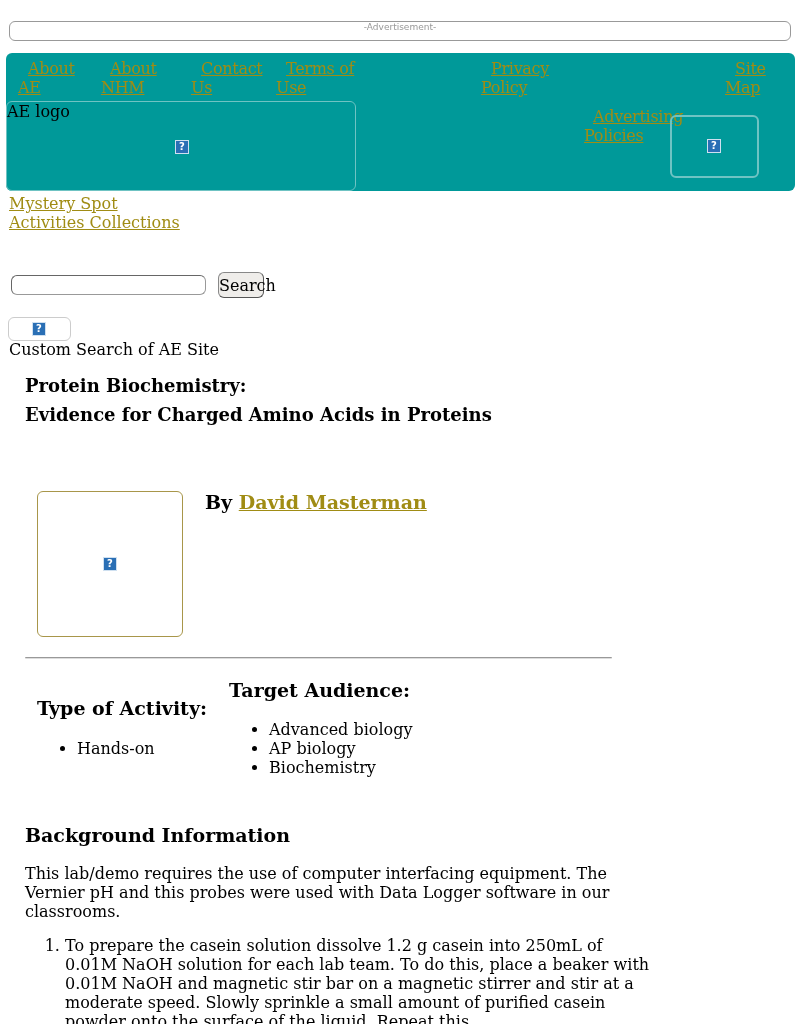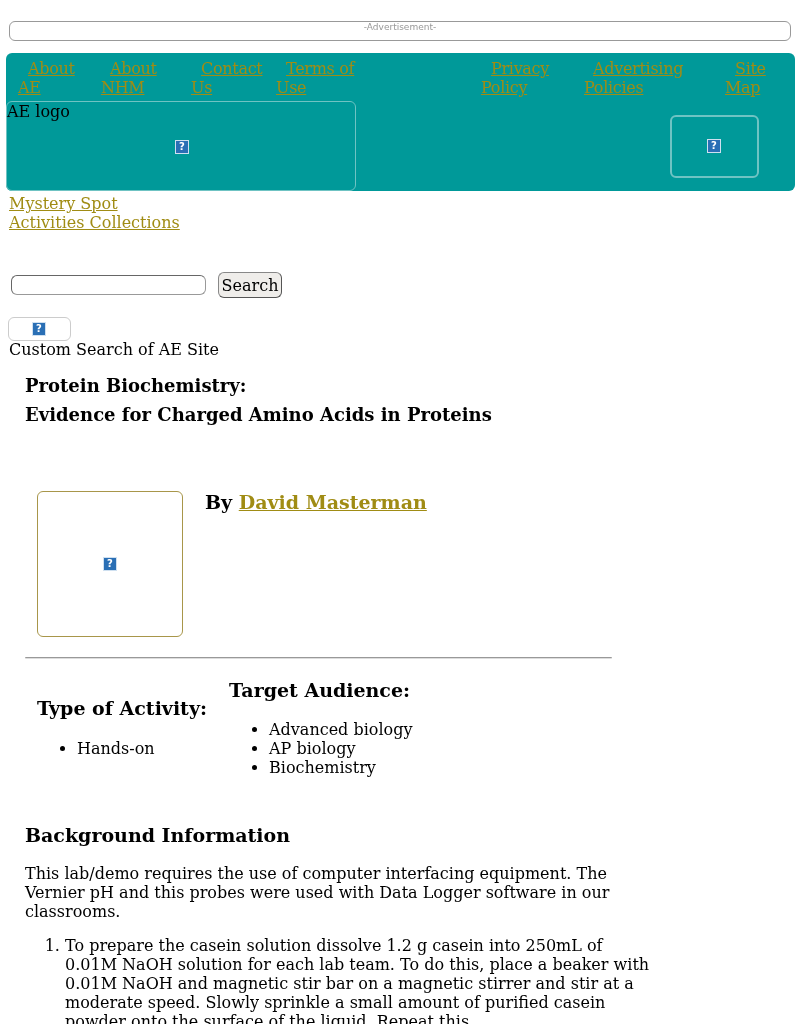--- a/index.html
+++ b/index.html
@@ -21,21 +21,21 @@
             border: 1px solid #cfe0f0; color: #fff; font-family: "DejaVu Sans", sans-serif;
             font-size: 10px; font-weight: bold; line-height: 12px; text-align: center; }
 
   .right-box { left: 670px; top: 115px; width: 85px; height: 59px; border: 2px solid #6fc3c3; }
 
   .sidenav { left: 9px; top: 194px; font-size: 16px; line-height: 19px; }
   .sidenav a { display: block; }
 
   .search-input { left: 11px; top: 275px; width: 193px; height: 18px; border: 1px solid #999;
                   border-top-color: #666; border-left-color: #666; background: #fff; padding: 0; }
-  .search-btn { left: 218px; top: 272px; width: 64px; height: 26px; background: #efedea;
+  .search-btn { left: 218px; top: 272px; width: 46px; height: 26px; background: #efedea;
                 border: 1px solid #888; border-right-color: #555; border-bottom-color: #555;
                 font-family: "DejaVu Serif", serif; font-size: 16px; padding: 0; }
 
   .cse-box { left: 8px; top: 317px; width: 61px; height: 22px; border: 1px solid #ccc; }
   .cse-label { left: 9px; top: 340px; font-size: 16px; }
 
   h1.title { position: absolute; left: 25px; top: 371px; margin: 0; font-size: 18px;
              line-height: 29px; font-weight: bold; width: 560px; }
 
   .author-img { left: 37px; top: 491px; width: 144px; height: 144px; border: 1px solid #a8964a; }
@@ -58,21 +58,21 @@
 <div class="abs ad-box">
   <span class="ad-label">-Advertisement-</span>
 </div>
 
 <div class="abs header">
   <a class="nav-link" style="left:12px;" href="#"><span style="padding-left:10px">About</span><br><span>AE</span></a>
   <a class="nav-link" style="left:95px;" href="#"><span style="padding-left:9px">About</span><br><span>NHM</span></a>
   <a class="nav-link" style="left:185px;" href="#"><span style="padding-left:10px">Contact</span><br><span>Us</span></a>
   <a class="nav-link" style="left:270px;" href="#"><span style="padding-left:10px">Terms of</span><br><span>Use</span></a>
   <a class="nav-link" style="left:475px;" href="#"><span style="padding-left:10px">Privacy</span><br><span>Policy</span></a>
-  <a class="nav-link" style="left:578px;" href="#"><span style="padding-left:9px">Advertising</span><br><span>Policies</span></a>
+  <a class="nav-link" style="left:578px;margin-top:48px;" href="#"><span style="padding-left:9px">Advertising</span><br><span>Policies</span></a>
   <a class="nav-link" style="left:719px;" href="#"><span style="padding-left:10px">Site</span><br><span>Map</span></a>
 </div>
 
 <div class="abs logo-box">
   <span class="logo-alt">AE logo</span>
   <span class="broken" style="left:168px; top:38px;">?</span>
 </div>
 
 <div class="abs right-box">
   <span class="broken" style="left:35px; top:22px;">?</span>

